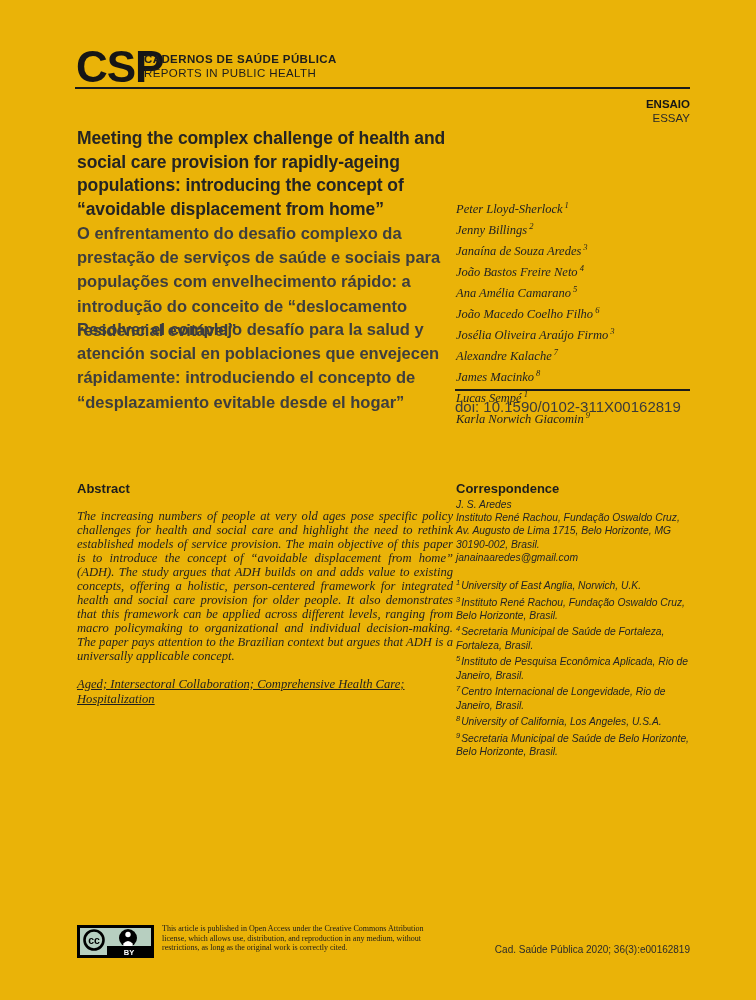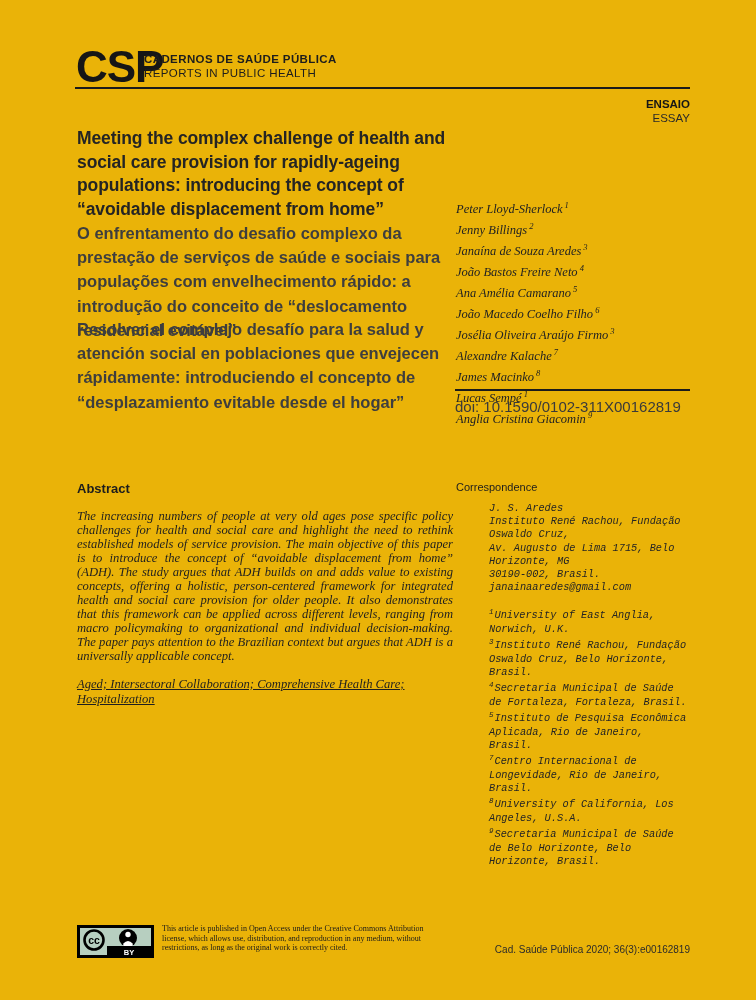--- a/index.html
+++ b/index.html
@@ -72,24 +72,24 @@
     color: #1f1f1f;
   }
   .keywords {
     margin-top: 14px;
     font-family: "Liberation Serif", serif; font-style: italic;
     font-size: 12.6px; color: #1f1f1f; text-decoration: underline;
   }
 
   
   .corr-block { left: 456px; top: 481px; width: 236px; }
-  .corr-heading { font-family: "Liberation Sans", sans-serif; font-size: 11px; font-weight: 400; color: #1d1d1d; margin-bottom: 9px; }
+  .corr-heading { font-family: "Liberation Sans", sans-serif; font-size: 13px; font-weight: 700; color: #1d1d1d; margin-bottom: 2px; }
   .corr-line, .affil {
-    font-family: Liberation Mono, monospace; font-style: italic;
-    font-size: 10.3px; line-height: 13.2px; color: #242424; margin-left: 33px;
+    font-family: Liberation Sans, sans-serif; font-style: italic;
+    font-size: 10.3px; line-height: 13.2px; color: #242424;
   }
   .affils { margin-top: 12px; }
   .affil sup { font-size: 7.5px; font-style: italic; margin-right: 1px; }
 
   
   .cc-badge { left: 77px; top: 925px; width: 77px; height: 33px; }
   .license {
     left: 162px; top: 924px; width: 272px;
     font-family: "Liberation Serif", serif;
     font-size: 8px; line-height: 9.7px; color: #1a1a1a;
@@ -116,21 +116,21 @@
     <div class="author"><span>Peter Lloyd-Sherlock</span><sup>1</sup></div>
     <div class="author"><span>Jenny Billings</span><sup>2</sup></div>
     <div class="author"><span>Janaína de Souza Aredes</span><sup>3</sup></div>
     <div class="author"><span>João Bastos Freire Neto</span><sup>4</sup></div>
     <div class="author"><span>Ana Amélia Camarano</span><sup>5</sup></div>
     <div class="author"><span>João Macedo Coelho Filho</span><sup>6</sup></div>
     <div class="author"><span>Josélia Oliveira Araújo Firmo</span><sup>3</sup></div>
     <div class="author"><span>Alexandre Kalache</span><sup>7</sup></div>
     <div class="author"><span>James Macinko</span><sup>8</sup></div>
     <div class="author"><span>Lucas Sempé</span><sup>1</sup></div>
-    <div class="author"><span>Anglia Cristina Giacomin</span><sup>9</sup></div>
+    <div class="author"><span>Karla Norwich Giacomin</span><sup>9</sup></div>
   </div>
 
   <div class="abs doi-rule"></div>
   <div class="abs doi-text">doi: 10.1590/0102-311X00162819</div>
 
   <div class="abs abstract-block">
     <div class="abstract-heading">Abstract</div>
     <p class="abstract-text">The increasing numbers of people at very old ages pose specific policy challenges for health and social care and highlight the need to rethink established models of service provision. The main objective of this paper is to introduce the concept of “avoidable displacement from home” (ADH). The study argues that ADH builds on and adds value to existing concepts, offering a holistic, person-centered framework for integrated health and social care provision for older people. It also demonstrates that this framework can be applied across different levels, ranging from macro policymaking to organizational and individual decision-making. The paper pays attention to the Brazilian context but argues that ADH is a universally applicable concept.</p>
     <p class="keywords">Aged; Intersectoral Collaboration; Comprehensive Health Care; Hospitalization</p>
   </div>

